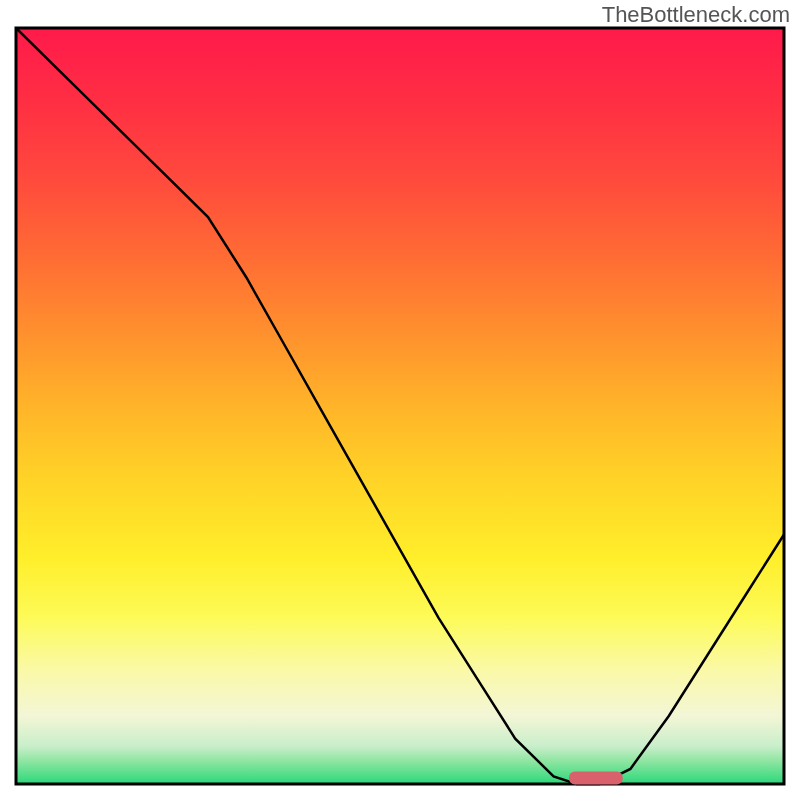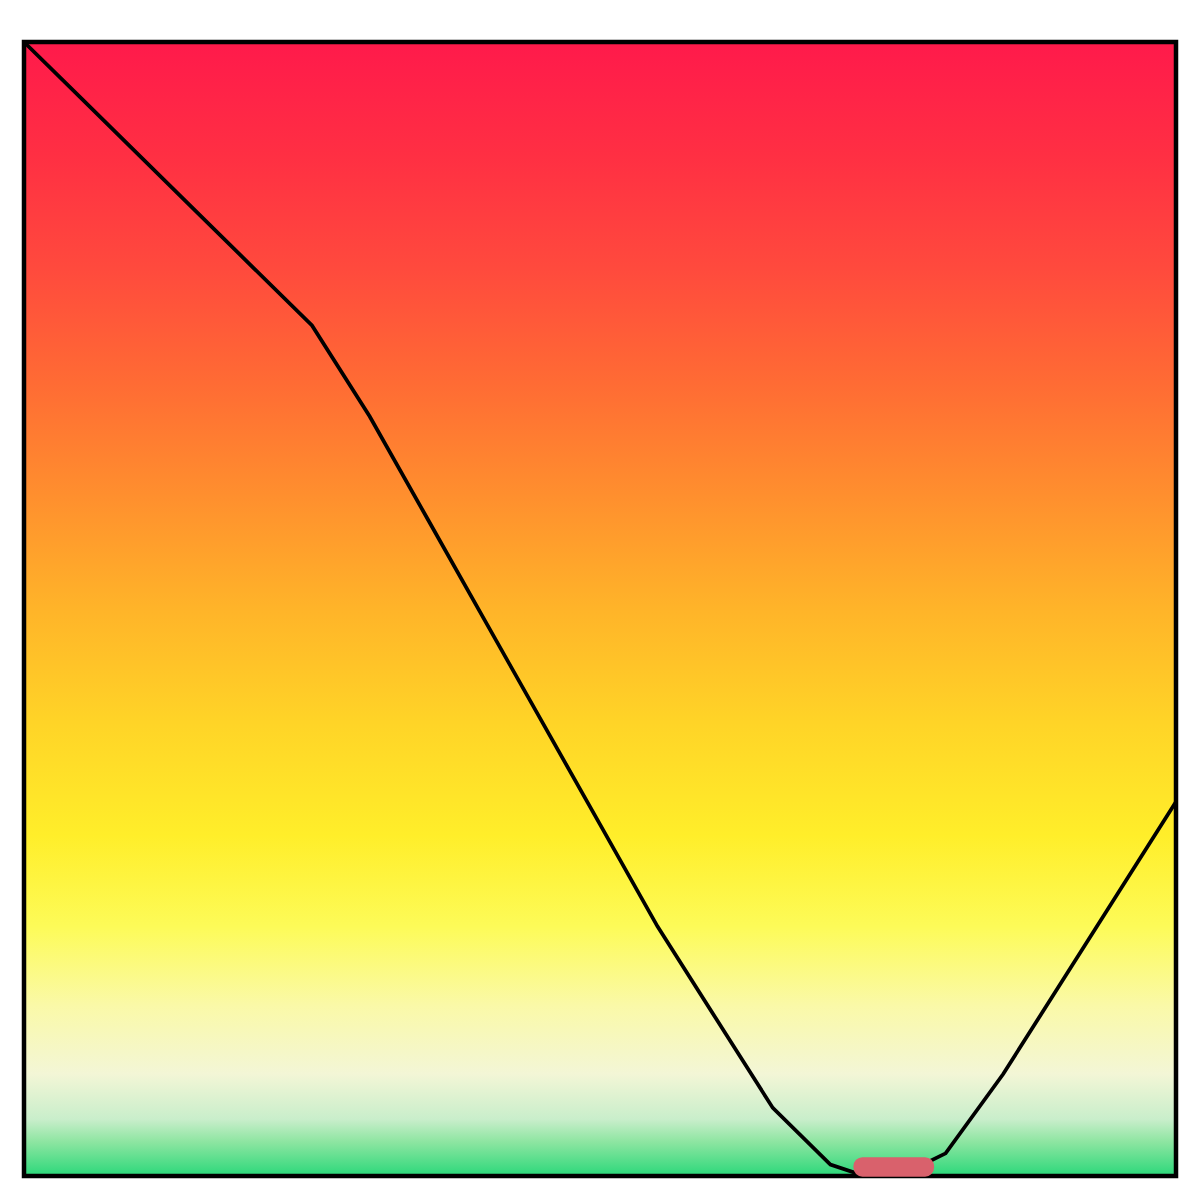--- a/index.html
+++ b/index.html
@@ -25,20 +25,21 @@
   z-index: 10;
 }
 svg {
   display: block;
 }
 </style>
 </head>
 <body>
 
 <div class="chart-container">
+  <div class="watermark">TheBottleneck.com</div>
   <svg id="chart-svg" width="800" height="800" viewBox="0 0 800 800">
     <defs>
       <linearGradient id="bg-grad" x1="0" y1="0" x2="0" y2="1">
           <stop offset="0%" stop-color="#ff1a4b"></stop>
           <stop offset="10%" stop-color="#ff2f43"></stop>
           <stop offset="20%" stop-color="#ff4a3d"></stop>
           <stop offset="30%" stop-color="#ff6b34"></stop>
           <stop offset="40%" stop-color="#ff8f2e"></stop>
           <stop offset="50%" stop-color="#ffb429"></stop>
           <stop offset="60%" stop-color="#ffd427"></stop>

